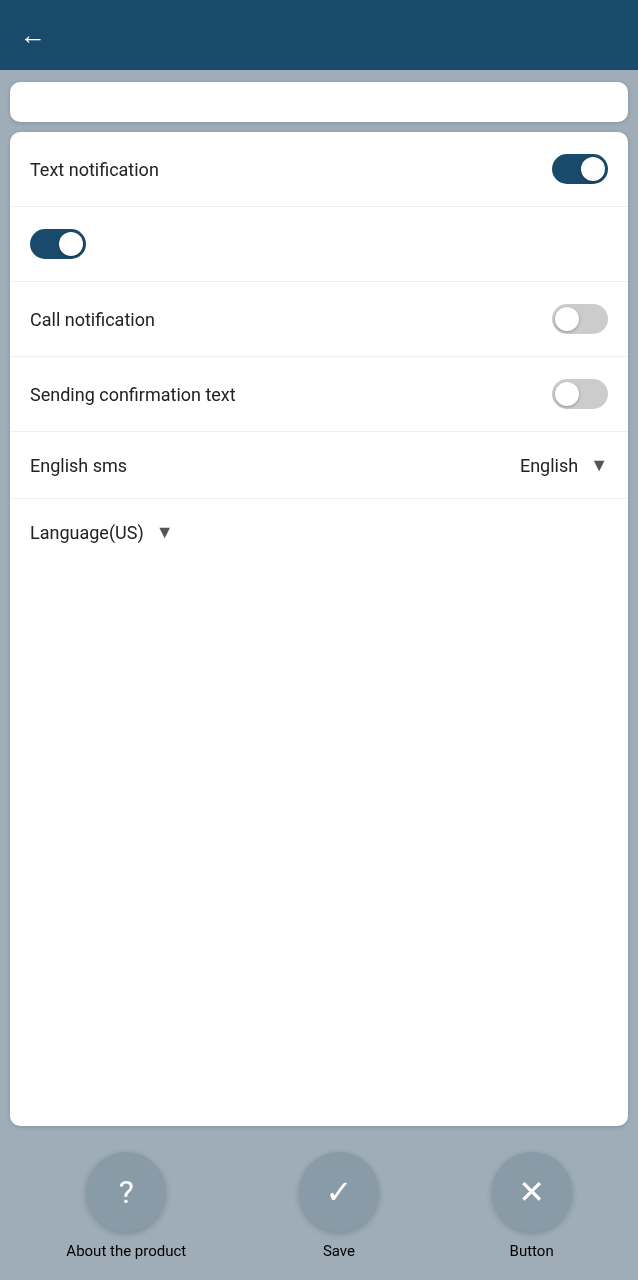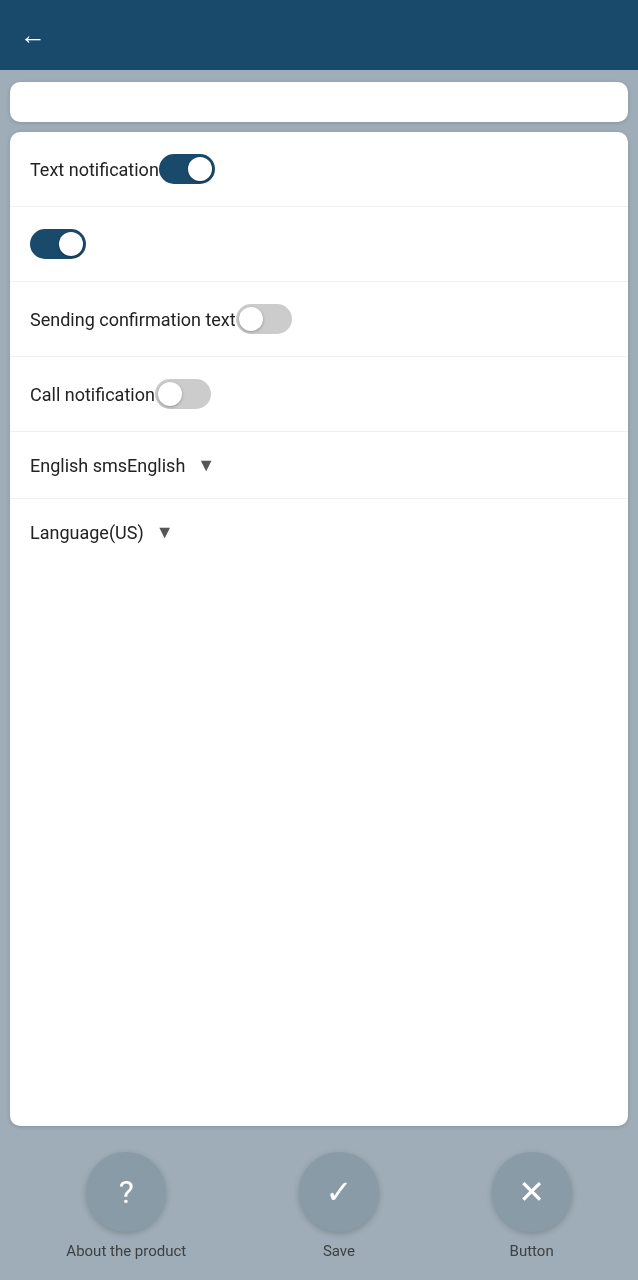--- a/index.html
+++ b/index.html
@@ -76,20 +76,21 @@
       background: white;
       border-radius: 10px;
       padding: 0;
       box-shadow: 0 1px 4px rgba(0,0,0,0.15);
       flex: 1;
     }
 
     .setting-row {
       display: flex;
       align-items: center;
+      justify-content: space-between;
       padding: 22px 20px;
       border-bottom: 1px solid #f0f0f0;
     }
 
     .setting-row:last-child {
       border-bottom: none;
     }
 
     .setting-label {
       font-size: 18px;
@@ -181,21 +182,21 @@
       background: #8a9ba8;
       display: flex;
       align-items: center;
       justify-content: center;
       color: white;
       font-size: 32px;
       box-shadow: 0 2px 6px rgba(0,0,0,0.2);
     }
 
     .bottom-btn-label {
-      color: #404040;
+      color: #000000;
       font-size: 15px;
       text-align: center;
     }
   </style>
 </head>
 <body>
 
 <div class="top-bar">
   <button class="back-btn">←</button>
   <span class="top-bar-title"></span>
@@ -217,28 +218,28 @@
           <div class="toggle-thumb on"></div>
         </div>
       </div>
       <div class="setting-row">
         <div class="toggle">
           <div class="toggle-track on"></div>
           <div class="toggle-thumb on"></div>
         </div>
       </div>
       <div class="setting-row">
-        <span class="setting-label">Sending confirmation text</span>
+        <span class="setting-label">Call notification</span>
         <div class="toggle">
           <div class="toggle-track off"></div>
           <div class="toggle-thumb off"></div>
         </div>
       </div>
       <div class="setting-row">
-        <span class="setting-label">Call notification</span>
+        <span class="setting-label">Sending confirmation text</span>
         <div class="toggle">
           <div class="toggle-track off"></div>
           <div class="toggle-thumb off"></div>
         </div>
       </div>
       <div class="setting-row">
         <span class="setting-label">English sms</span>
         <div class="dropdown-value">
           <span>English</span>
           <span class="dropdown-arrow">▼</span>

